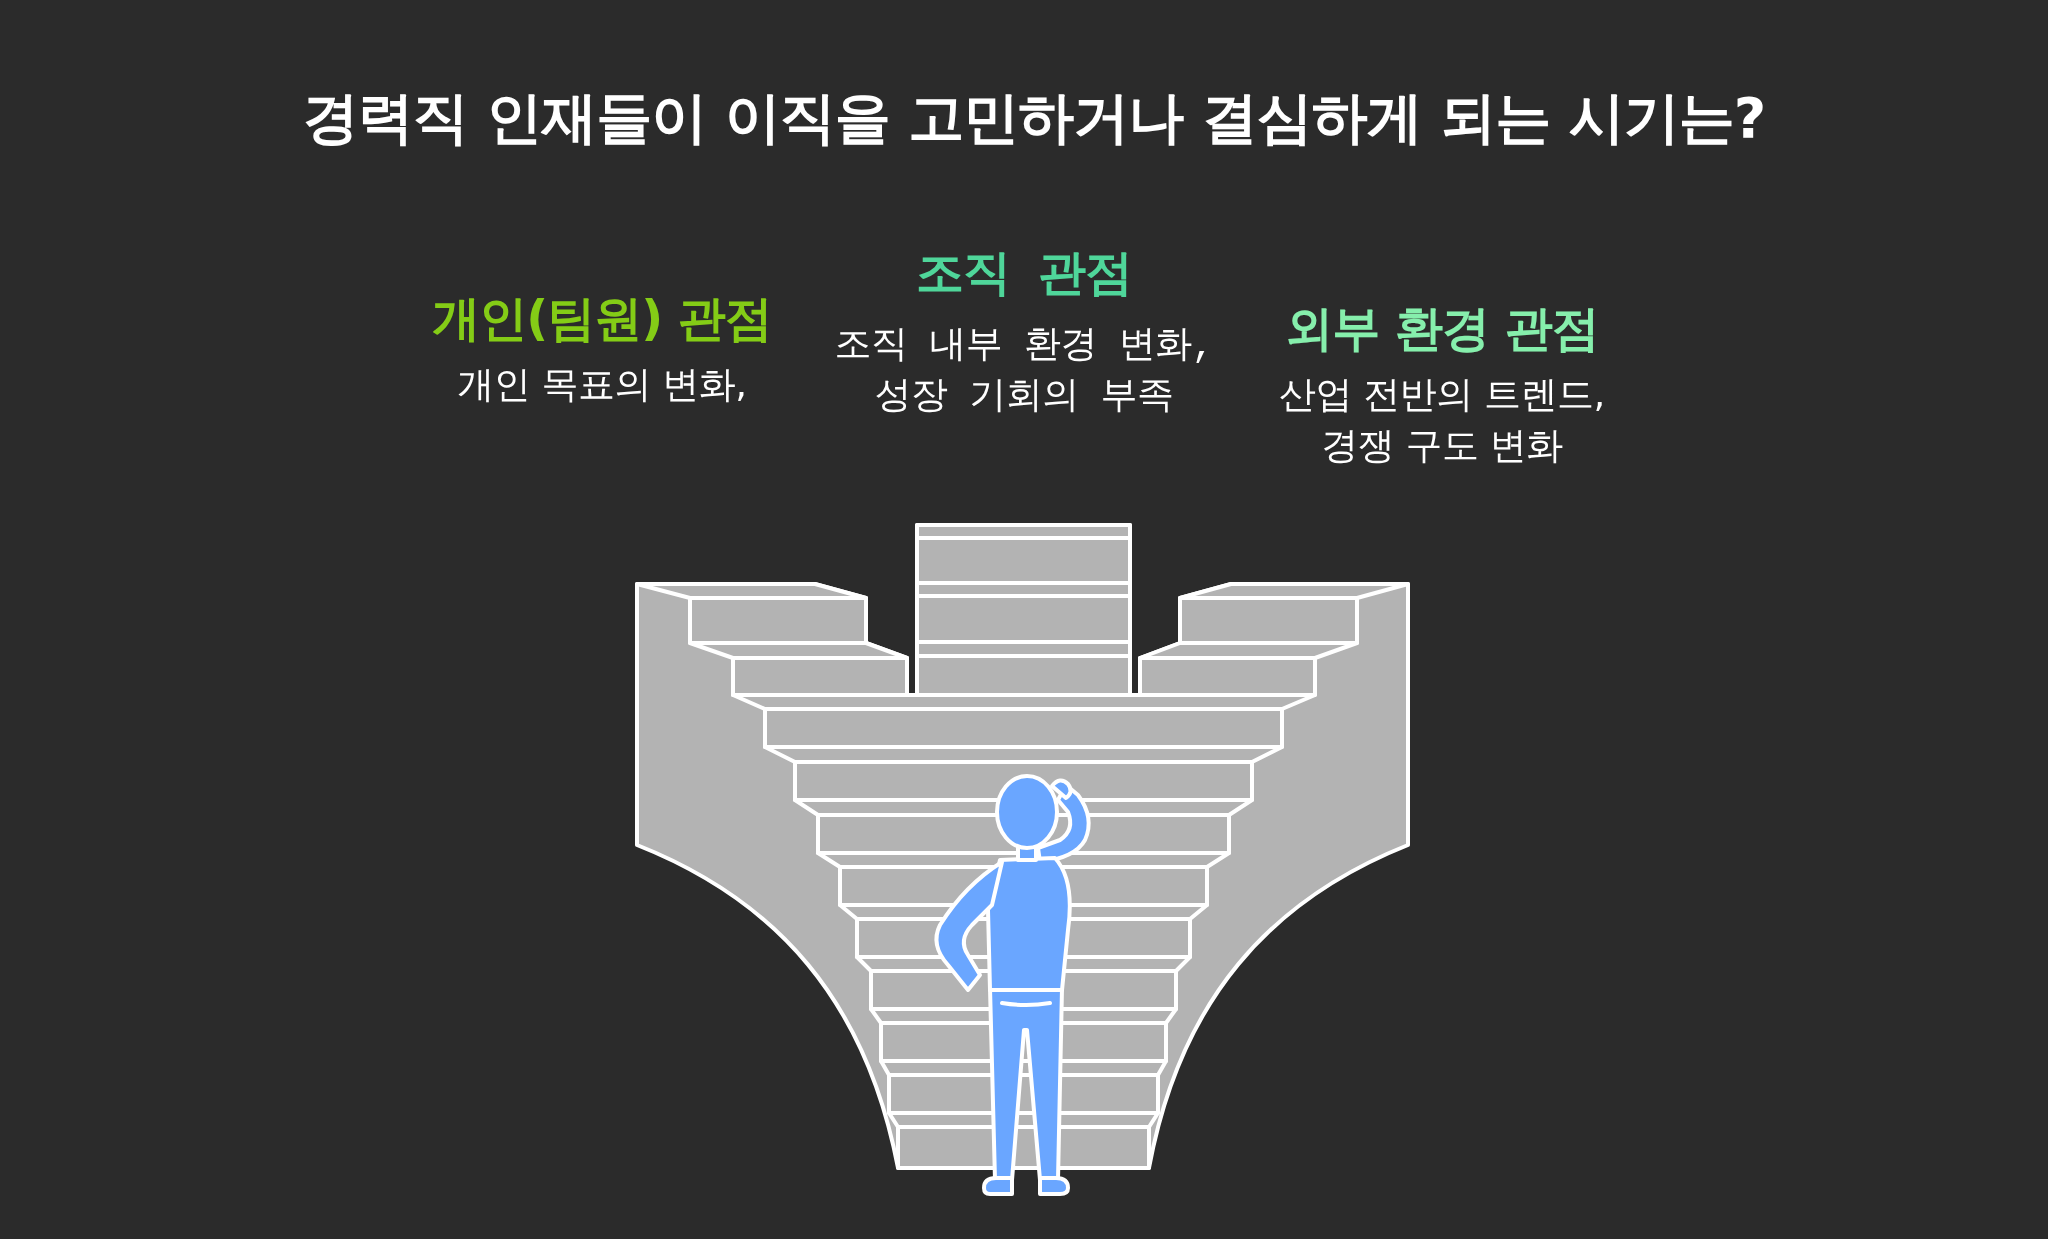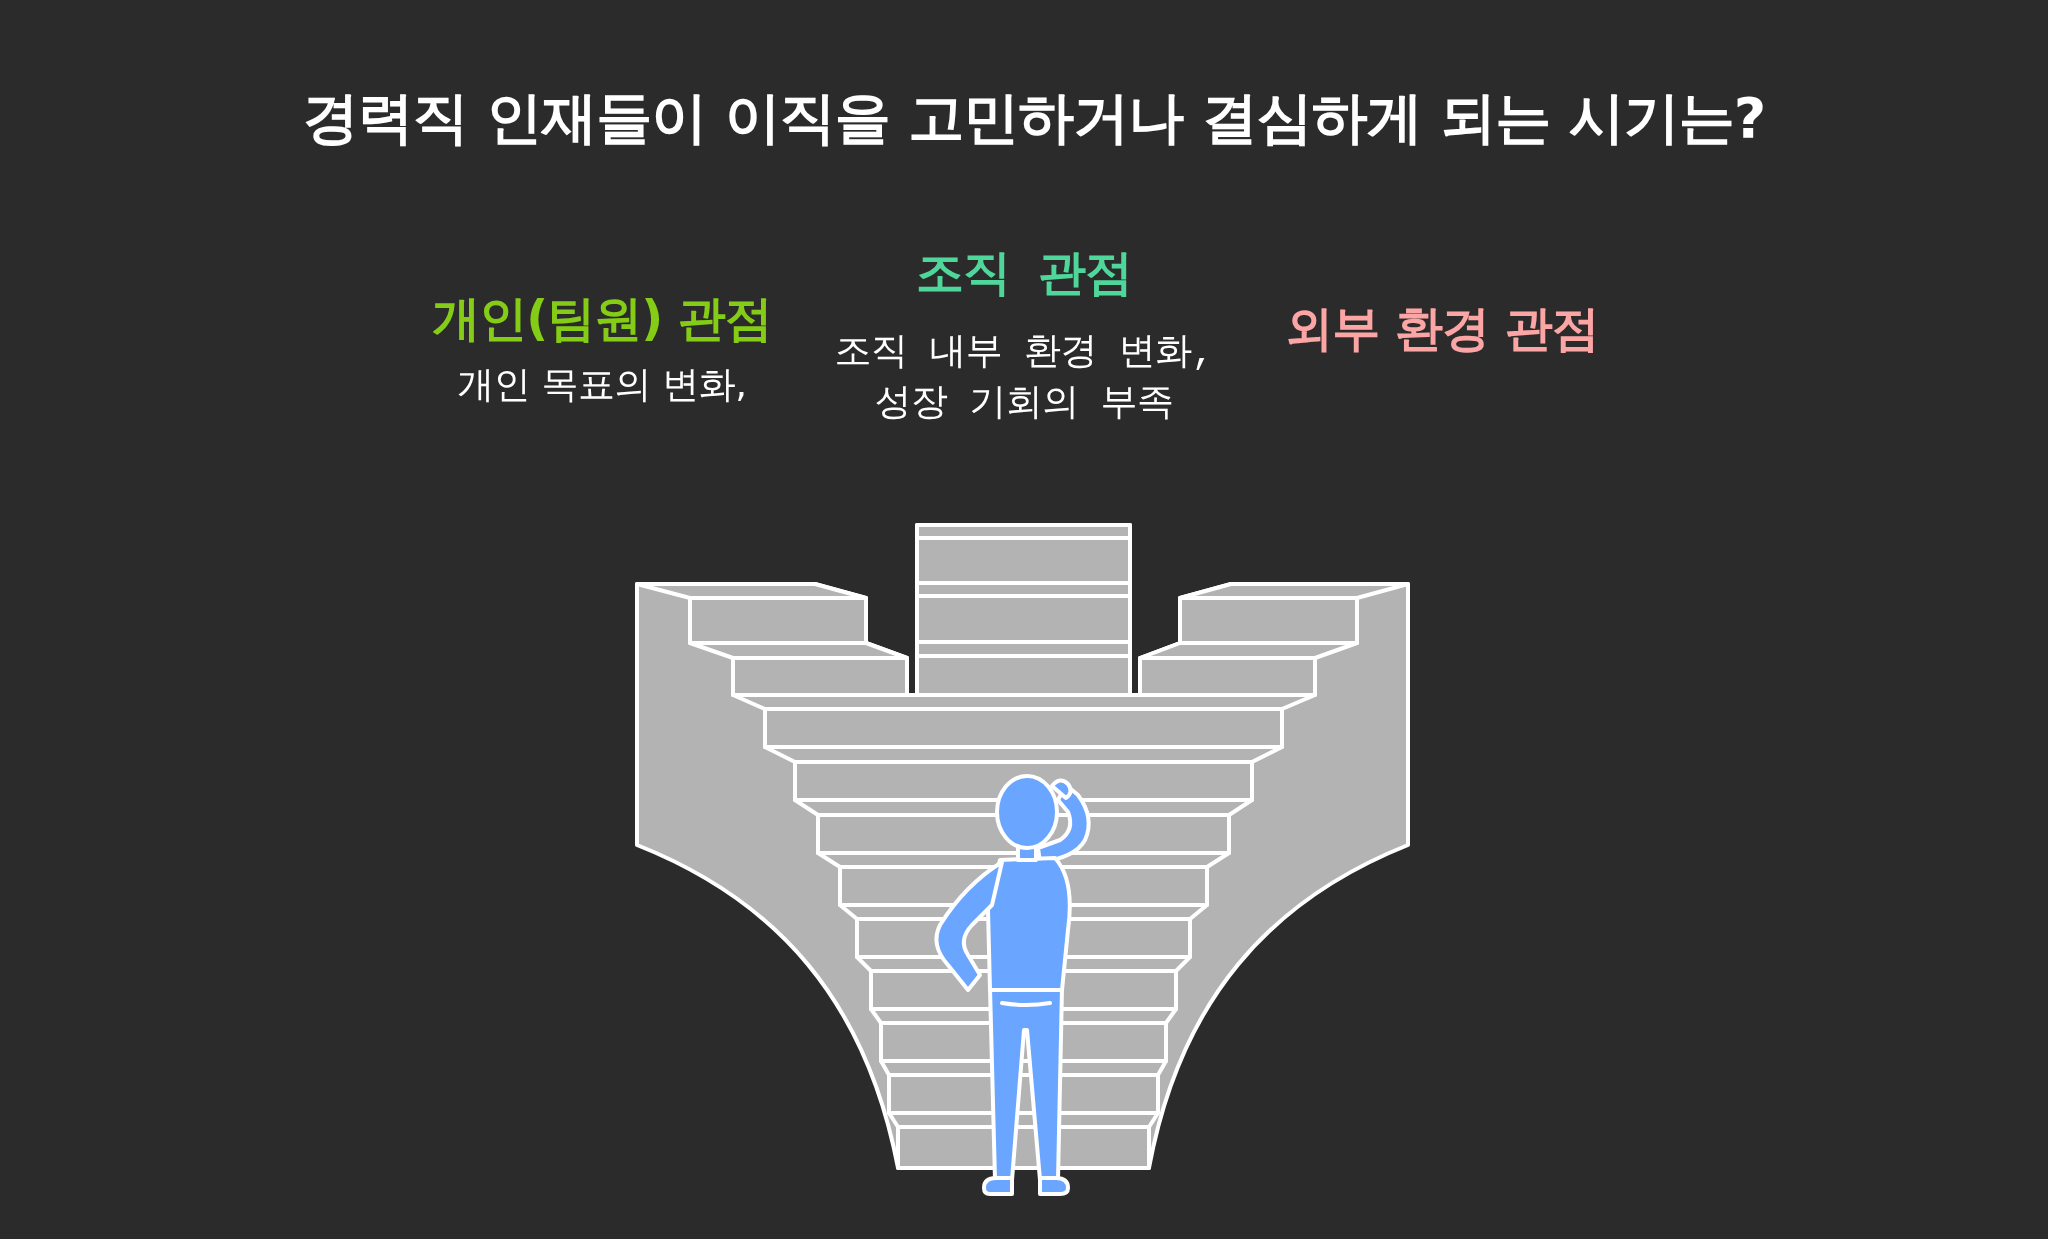--- a/index.html
+++ b/index.html
@@ -14,21 +14,21 @@
     text-align: center; color: #ffffff;
     font-size: 56px; font-weight: bold; letter-spacing: -1px;
     line-height: 80px;
   }
   .col { position: absolute; text-align: center; width: 520px; }
   .col .head { font-size: 48px; font-weight: bold; line-height: 62px; letter-spacing: -1px; }
   .col .body { color: #ffffff; font-size: 37px; line-height: 51px; margin-top: 10px; letter-spacing: -0.5px; }
   #col-personal { left: 342px; top: 287px; }
   #col-org { left: 764px; top: 245px; font-family: Liberation Mono, monospace; }
   #col-external { left: 1182px; top: 297px; }
-  #col-org .body { margin-top: 21px; }
+  #col-org .body { margin-top: 14px; }
   .illus { position: absolute; left: 0; top: 0; }
 </style>
 </head>
 <body>
 
 <div class="title">경력직 인재들이 이직을 고민하거나 결심하게 되는 시기는?</div>
 
 <div class="col" id="col-personal">
   <div class="head" style="color:#84cc16">개인(팀원) 관점</div>
   <div class="body">
@@ -38,21 +38,25 @@
 
 <div class="col" id="col-org">
   <div class="head" style="color:#4fd69a">조직 관점</div>
   <div class="body">
     <div>조직 내부 환경 변화,</div>
     <div>성장 기회의 부족</div>
   </div>
 </div>
 
 <div class="col" id="col-external">
-  <div class="head" style="color:#fca5a5">외부 환경 관점</div>
+  <div class="head" style="color:#86efac">외부 환경 관점</div>
+  <div class="body">
+    <div>산업 전반의 트렌드,</div>
+    <div>경쟁 구도 변화</div>
+  </div>
 </div>
 
 <svg class="illus" width="2048" height="1239" viewBox="0 0 2048 1239">
   <g fill="#b3b3b3" stroke="#ffffff" stroke-width="4" stroke-linejoin="round">
 
     <path d="M637 584 L815 584 L866 598 L866 643 L907 658 L907 695 L917 695 L917 525 L1130 525 L1130 695 L1140 695 L1140 658 L1180 643 L1180 598 L1231 584 L1408 584 L1408 845
              C1270 900 1180 1000 1149 1168 L898 1168 C866 1000 776 900 637 845 Z"></path>
 
     <path d="M637 584 L690 598 L866 598 L815 584 Z"></path>
     <rect x="690" y="598" width="176" height="45"></rect>

